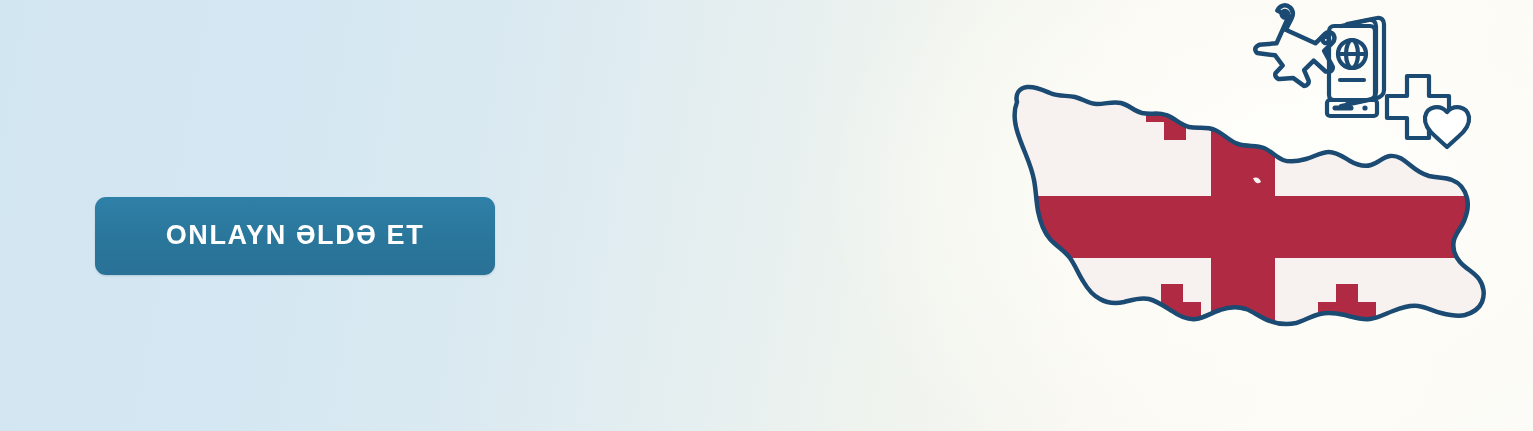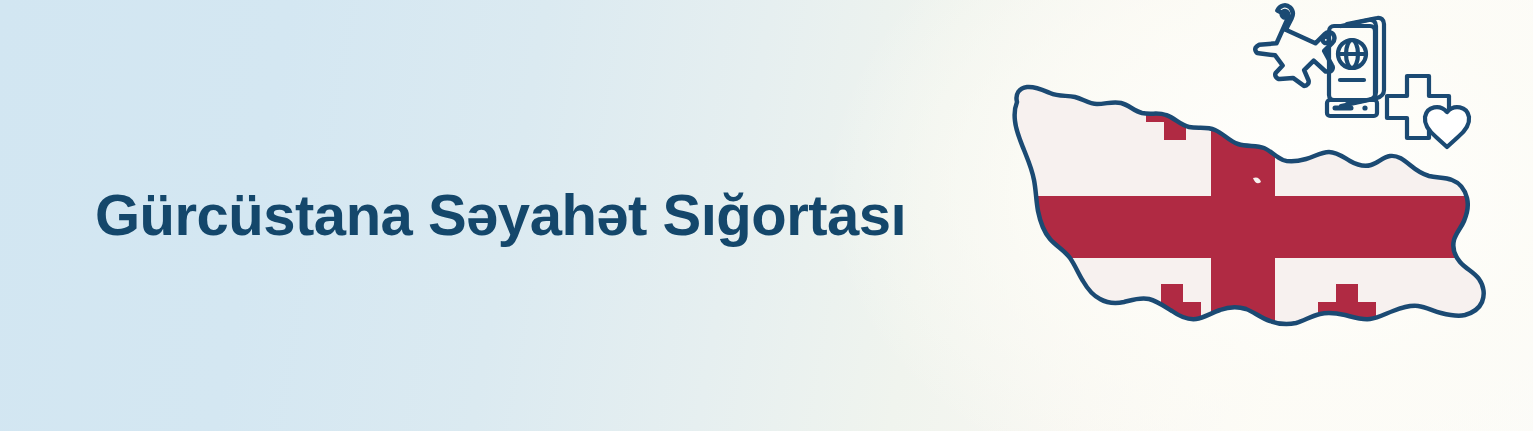--- a/index.html
+++ b/index.html
@@ -104,23 +104,23 @@
     width: 100%;
     height: 100%;
   }
 </style>
 </head>
 <body>
 
 <div class="banner">
 
   <div class="content">
-    <h1 class="headline">Gürcüstana Səyahət Sığortası</h1>
-
-
+
+
+    <button class="cta">ONLAYN ƏLDƏ ET</button>
   </div>
 
   <div class="artwork">
     <svg viewBox="0 0 500 431" xmlns="http://www.w3.org/2000/svg">
       <defs>
 
         <path id="ge-land" d="
           M 12,102
           C 10,94 14,88 22,87
           C 30,86 38,90 45,93

